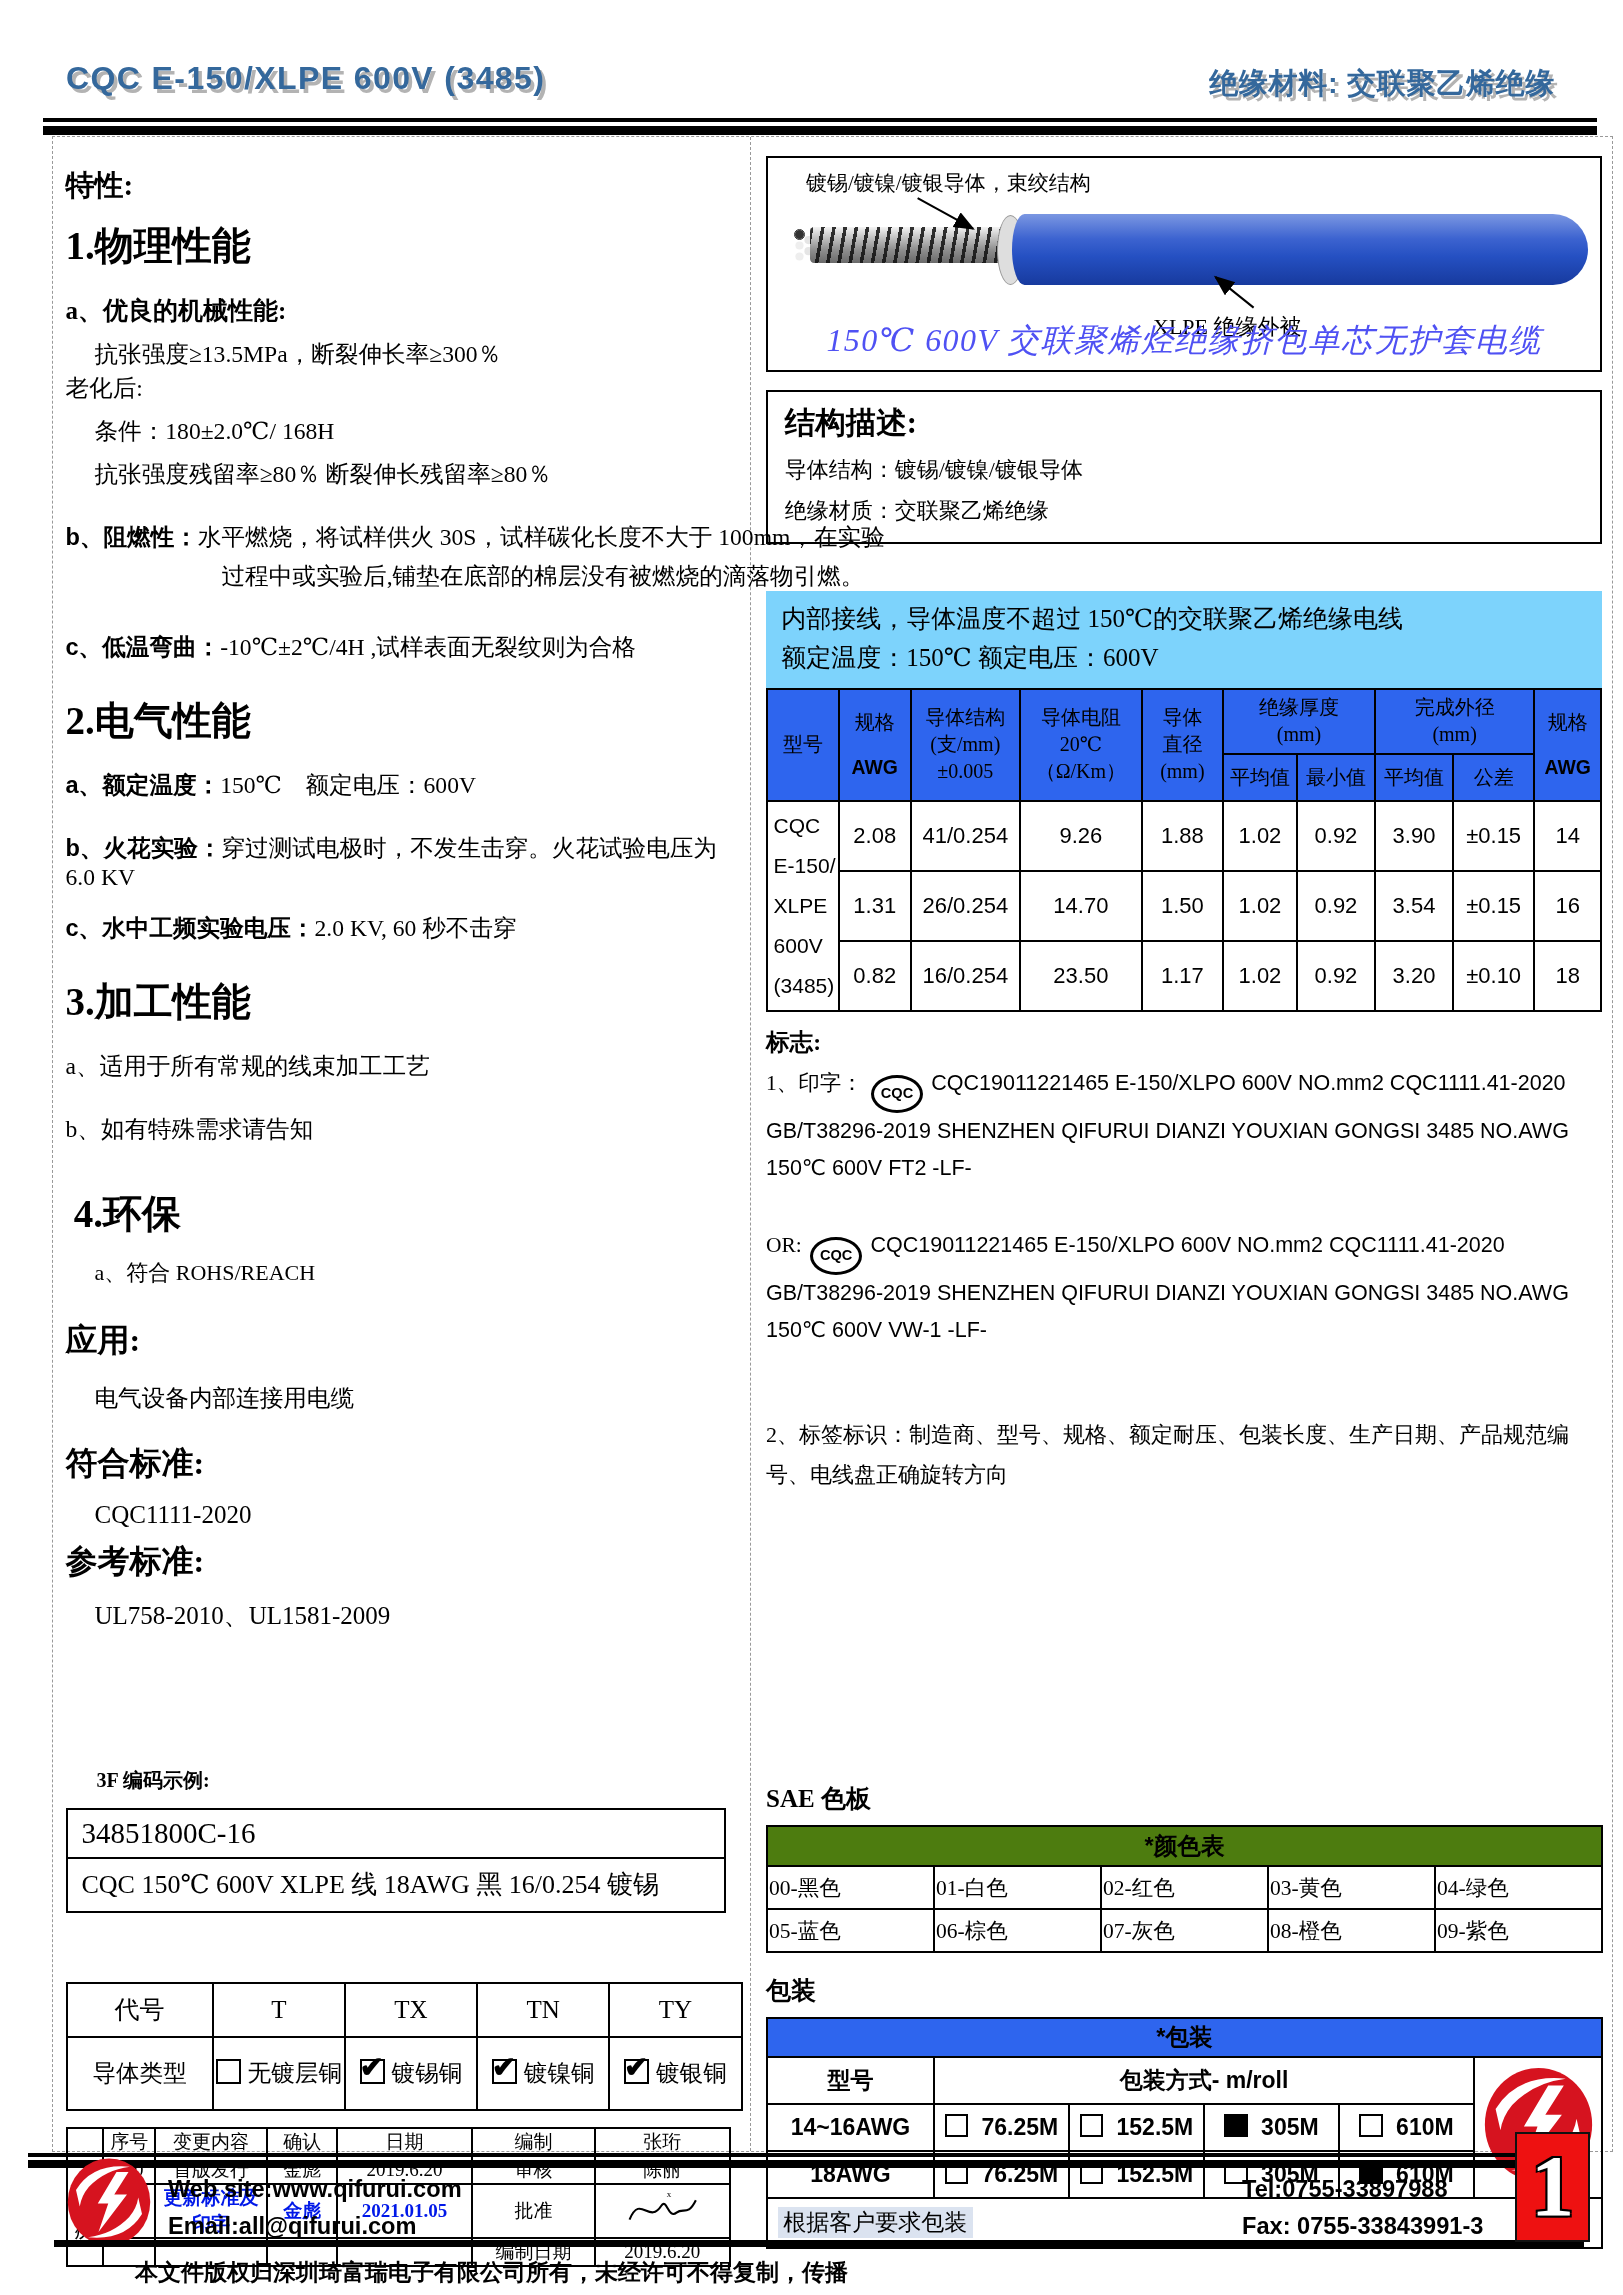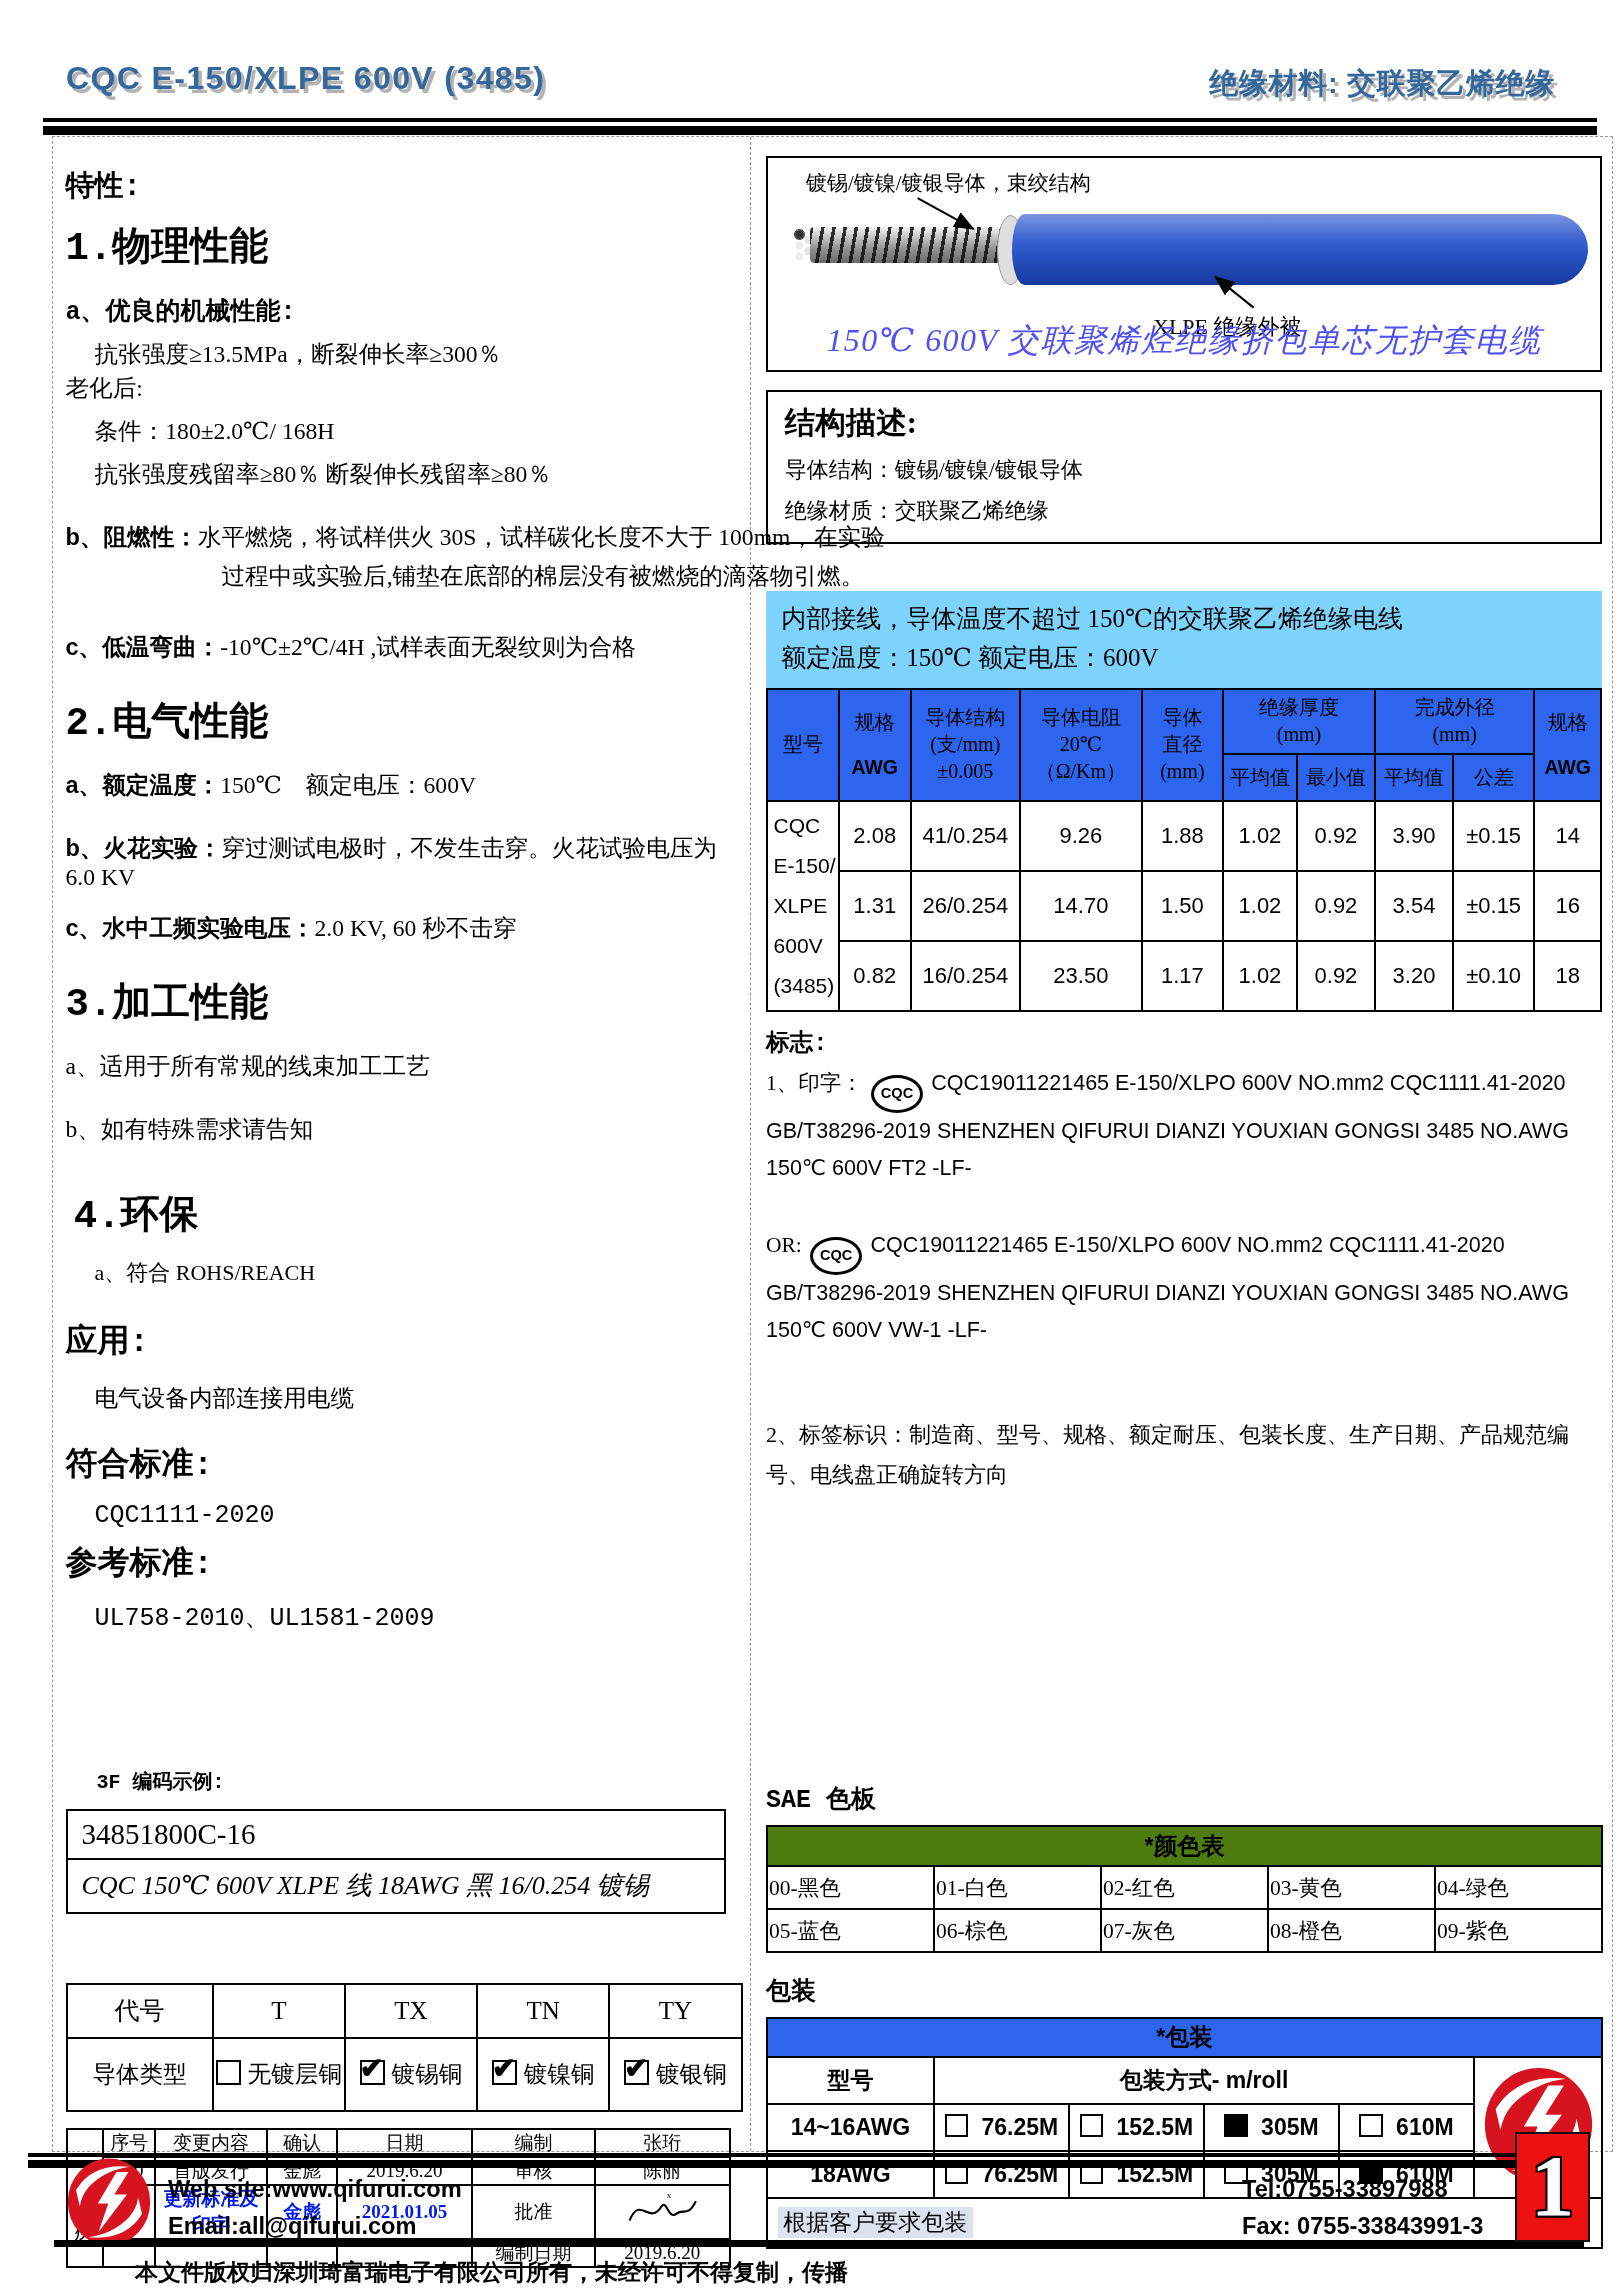--- a/index.html
+++ b/index.html
@@ -1,18 +1,18 @@
 <!DOCTYPE html>
 <html style="font-size:11px"><head>
 <meta charset="utf-8">
 <style>
   html,body{margin:0;padding:0;background:#fff;}
   .page{position:relative;width:1623px;height:2295px;background:#fff;overflow:hidden;
         font-family:"Liberation Serif","DejaVu Serif",serif;color:#000;}
-  .sans{font-family:Liberation Mono, monospace;}
+  .sans{font-family:Liberation Serif, serif;}
 
   
   .hdr-left{position:absolute;left:66px;top:60px;font-size:32px;font-weight:bold;letter-spacing:1.4px;
             color:#34689c;text-shadow:3.5px 3.5px 0 #b3b3b3;font-family:"Liberation Sans","DejaVu Sans",sans-serif;}
   .hdr-right{position:absolute;right:68px;top:64px;font-size:29px;font-weight:bold;letter-spacing:0.7px;
              color:#34689c;text-shadow:3.5px 3.5px 0 #b3b3b3;font-family:"Liberation Sans","DejaVu Sans",sans-serif;}
   .rule-top{position:absolute;left:43px;top:118px;width:1554px;}
   .rule-top .b1{height:4.2px;background:#000;}
   .rule-top .gap{height:3.5px;}
   .rule-top .b2{height:9px;background:#000;}
@@ -31,21 +31,21 @@
   .t-h2     {font-size:32px;font-weight:bold;}
   .t-sub    {font-size:25px;font-weight:bold;}
   .t-body   {font-size:23.6px;}
   .ind      {padding-left:29px;}
   .hang     {padding-left:156px;text-indent:-156px;line-height:39px;width:666px;}
   .lbl      {font-weight:bold;font-family:"Liberation Sans","DejaVu Sans",sans-serif;}
 
   
   .codebox{margin-top:14px;width:656px;border:2.1px solid #000;}
   .codebox .r1{border-bottom:2.1px solid #000;padding:7px 14px;font-size:29px;}
-  .codebox .r2{padding:8.3px 14px;font-size:26px;font-style:italic;}
+  .codebox .r2{padding:8.3px 14px;font-size:26px;}
 
   table{border-collapse:collapse;table-layout:fixed;}
   td,th{border:2.1px solid #000;overflow:hidden;}
 
   
   .codetbl{margin-top:69px;width:677px;}
   .codetbl td{text-align:center;font-size:25px;height:50px;}
   .codetbl .r2 td{height:69px;font-size:23.6px;}
 
   

